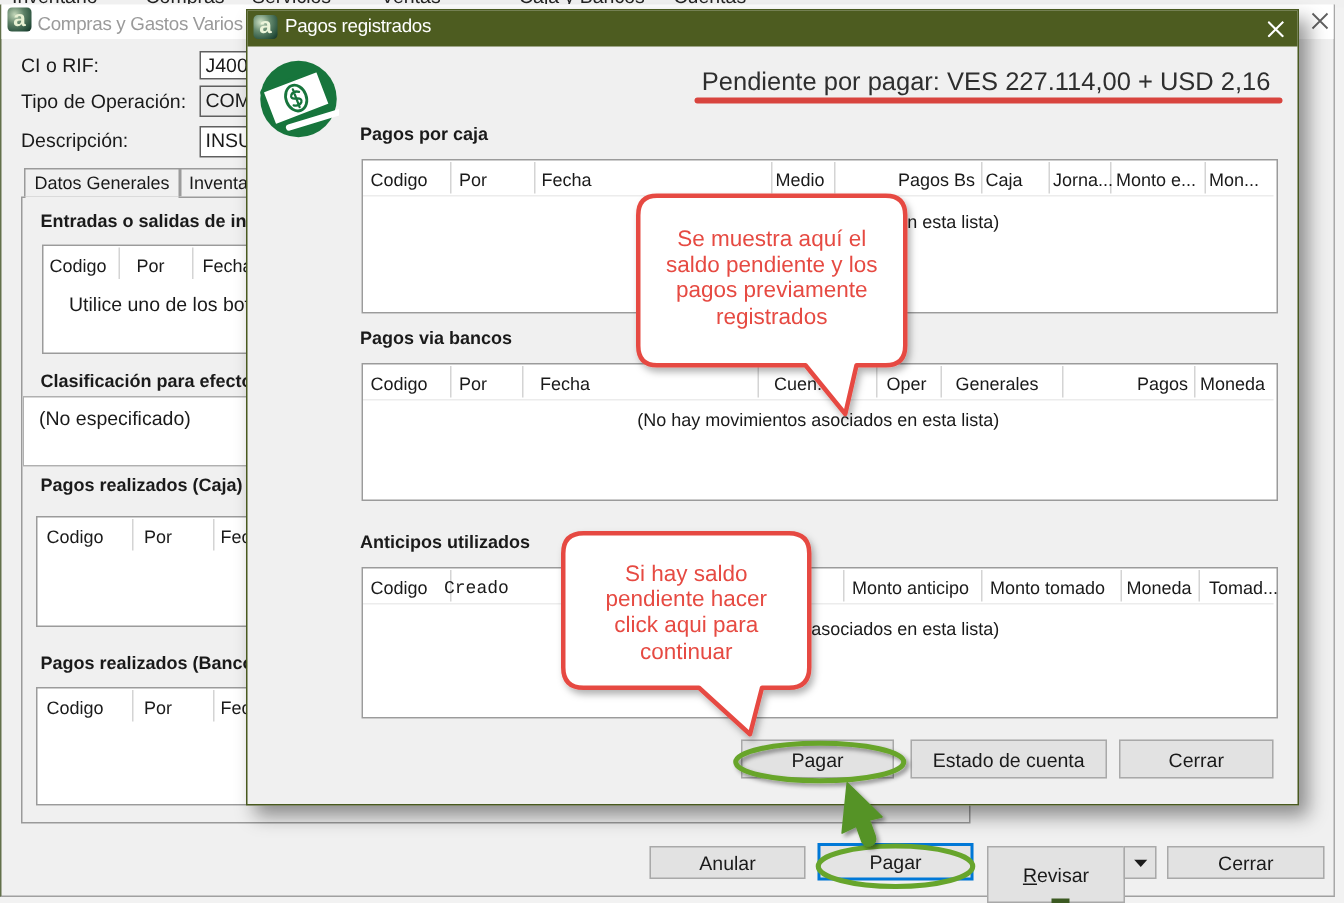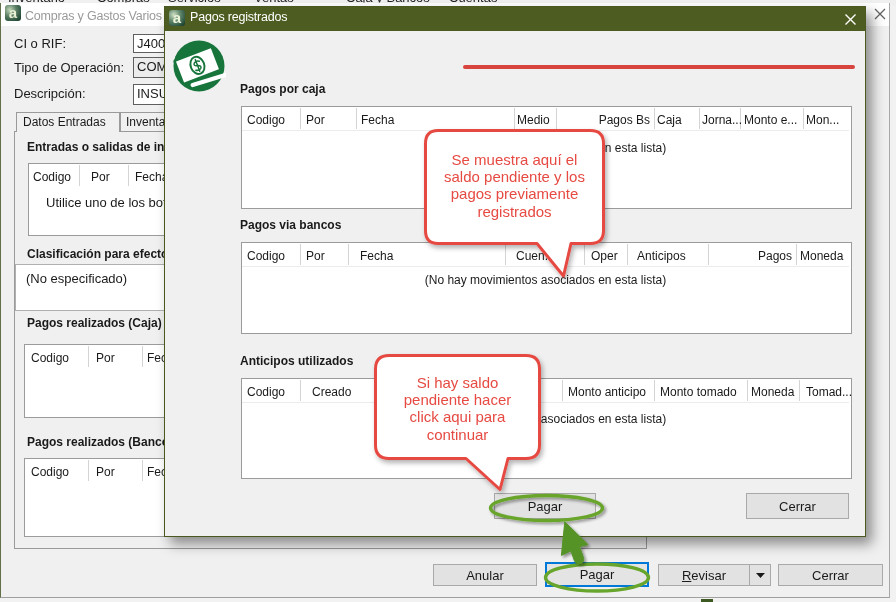--- a/index.html
+++ b/index.html
@@ -44,21 +44,21 @@
   <div class="lbl" style="left:14px;top:60px;">Tipo de Operación:</div>
   <div class="inp" style="left:133px;top:57px;width:62px;height:21px;background:#ececec;">COMPF</div>
   <div class="lbl" style="left:14px;top:86px;">Descripción:</div>
   <div class="inp" style="left:133px;top:84px;width:62px;height:21px;">INSUM</div>
 
   <div class="abs" style="left:120px;top:112px;width:80px;height:19px;background:#f0f0f0;
        border:1px solid #9a9a9a;border-bottom:none;box-sizing:border-box;"></div>
   <div class="t12" style="left:126px;top:115px;">Inventario y Servicios</div>
   <div class="abs" style="left:16px;top:112px;width:104px;height:20px;background:#f0f0f0;
        border:1px solid #9a9a9a;border-bottom:none;box-sizing:border-box;"></div>
-  <div class="t12" style="left:23px;top:115px;">Datos Entradas</div>
+  <div class="t12" style="left:23px;top:115px;">Datos Generales</div>
 
   <div class="abs" style="left:14px;top:131px;width:633px;height:418px;background:#f0f0f0;
        border:1px solid #9a9a9a;box-sizing:border-box;"></div>
   <div class="abs" style="left:17px;top:131px;width:102px;height:2px;background:#f0f0f0;"></div>
 
   <div class="b12" style="left:27px;top:140px;">Entradas o salidas de inventario</div>
   <div class="tbl" style="left:28px;top:163px;width:590px;height:71px;"></div>
   <div class="hsep" style="left:79px;top:165px;height:21px;"></div>
   <div class="hsep" style="left:128px;top:165px;height:21px;"></div>
   <div class="t12" style="left:33px;top:170px;">Codigo</div>
@@ -83,21 +83,21 @@
   <div class="hsep" style="left:88px;top:460px;height:21px;"></div>
   <div class="hsep" style="left:142px;top:460px;height:21px;"></div>
   <div class="t12" style="left:31px;top:465px;">Codigo</div>
   <div class="t12" style="left:96px;top:465px;">Por</div>
   <div class="t12" style="left:147px;top:465px;">Fecha</div>
 
   <div class="btn" style="left:433px;top:564px;width:104px;height:22px;">Anular</div>
   <div class="abs" style="left:545px;top:562px;width:104px;height:25px;background:#e4e4e4;
        border:2px solid #0078d7;box-sizing:border-box;display:flex;align-items:center;justify-content:center;
        font-size:13px;color:#1a1a1a;">Pagar</div>
-  <div class="btn" style="left:658px;top:564px;width:92px;height:22px;">
+  <div class="btn" style="left:658px;top:564px;width:92px;height:38px;">
       <span><u>R</u>evisar</span>
     </div>
   <div class="btn" style="left:749px;top:564px;width:22px;height:22px;">
     <svg width="9" height="5">
         <path d="M0 0 L9 0 L4.5 5 Z" fill="#1a1a1a"></path>
       </svg>
   </div>
   <div class="btn" style="left:778px;top:564px;width:105px;height:22px;">Cerrar</div>
 
   <div class="abs" style="left:701px;top:599px;width:12px;height:3px;background:#3c5a22;"></div>
@@ -122,20 +122,21 @@
   <svg class="abs" style="left:172px;top:39px;" width="54" height="54" viewBox="0 0 54 54">
     <circle cx="27" cy="27" r="25.5" fill="#17753c"></circle>
     <g transform="rotate(-21 27 29)">
       <rect x="13" y="40.5" width="39" height="4.2" rx="2" fill="#ffffff" transform="rotate(4 15 42)"></rect>
       <rect x="6.5" y="13.5" width="40" height="25" rx="1.5" fill="#ffffff" stroke="#17753c" stroke-width="2.6"></rect>
       <ellipse cx="26.5" cy="26" rx="6.8" ry="8.8" fill="none" stroke="#17753c" stroke-width="1.9"></ellipse>
       <path d="M 26.5 19.8 V 32.4 M 29.8 22.8 Q 26.5 20.6 24.3 22.8 Q 22.3 25.2 26.3 26.2 Q 30.5 27.3 28.7 29.9 Q 26.5 32 23.2 29.9" fill="none" stroke="#17753c" stroke-width="1.5" stroke-linecap="round"></path>
     </g>
   </svg>
 
+  <div class="abs" style="right:49px;top:45px;font-size:17px;color:#2e2e2e;white-space:nowrap;">Pendiente por pagar: VES 227.114,00 + USD 2,16</div>
   <div class="abs" style="left:463px;top:65px;width:392px;height:4px;background:#d8443e;border-radius:2px;"></div>
 
   <div class="b12" style="left:240px;top:82px;">Pagos por caja</div>
   <div class="tbl" style="left:241px;top:106px;width:609px;height:101px;"></div>
   <div class="abs" style="left:242px;top:130px;width:607px;height:1px;background:#ececec;"></div>
   <div class="hsep" style="left:300px;top:108px;height:21px;"></div>
   <div class="hsep" style="left:356px;top:108px;height:21px;"></div>
   <div class="hsep" style="left:514px;top:108px;height:21px;"></div>
   <div class="hsep" style="left:556px;top:108px;height:21px;"></div>
   <div class="hsep" style="left:654px;top:108px;height:21px;"></div>
@@ -161,42 +162,43 @@
   <div class="hsep" style="left:505px;top:244px;height:21px;"></div>
   <div class="hsep" style="left:584px;top:244px;height:21px;"></div>
   <div class="hsep" style="left:627px;top:244px;height:21px;"></div>
   <div class="hsep" style="left:708px;top:244px;height:21px;"></div>
   <div class="hsep" style="left:796px;top:244px;height:21px;"></div>
   <div class="t12" style="left:247px;top:249px;">Codigo</div>
   <div class="t12" style="left:306px;top:249px;">Por</div>
   <div class="t12" style="left:360px;top:249px;">Fecha</div>
   <div class="t12" style="left:516px;top:249px;">Cuen...</div>
   <div class="t12" style="left:591px;top:249px;">Oper</div>
-  <div class="t12" style="left:637px;top:249px;">Anticipos</div>
+  <div class="t12" style="left:637px;top:249px;">Generales</div>
   <div class="t12" style="right:104px;top:249px;">Pagos</div>
   <div class="t12" style="left:800px;top:249px;">Moneda</div>
   <div class="t12" style="left:241px;top:273px;width:609px;text-align:center;">(No hay movimientos asociados en esta lista)</div>
 
   <div class="b12" style="left:240px;top:354px;">Anticipos utilizados</div>
   <div class="tbl" style="left:241px;top:378px;width:609px;height:99px;"></div>
   <div class="abs" style="left:242px;top:402px;width:607px;height:1px;background:#ececec;"></div>
   <div class="hsep" style="left:300px;top:380px;height:21px;"></div>
   <div class="hsep" style="left:562px;top:380px;height:21px;"></div>
   <div class="hsep" style="left:654px;top:380px;height:21px;"></div>
   <div class="hsep" style="left:747px;top:380px;height:21px;"></div>
   <div class="hsep" style="left:799px;top:380px;height:21px;"></div>
   <div class="t12" style="left:247px;top:385px;">Codigo</div>
-  <div class="t12" style="left:312px;top:385px;">Creado</div>
+  <div class="t12" style="left:296px;top:385px;font-family:Liberation Mono, monospace;">Creado</div>
   <div class="t12" style="left:568px;top:385px;">Monto anticipo</div>
   <div class="t12" style="left:660px;top:385px;">Monto tomado</div>
   <div class="t12" style="left:751px;top:385px;">Moneda</div>
   <div class="t12" style="left:806px;top:385px;">Tomad...</div>
   <div class="t12" style="left:241px;top:412px;width:609px;text-align:center;">(No hay movimientos asociados en esta lista)</div>
 
   <div class="btn" style="left:494px;top:493px;width:102px;height:26px;">Pagar</div>
+  <div class="btn" style="left:607px;top:493px;width:131px;height:26px;">Estado de cuenta</div>
   <div class="btn" style="left:746px;top:493px;width:103px;height:26px;">Cerrar</div>
 
   <svg class="abs" style="left:0;top:0;z-index:40;" width="896" height="602" viewBox="0 0 896 602">
     <defs>
       <filter id="ds" x="-20%" y="-20%" width="140%" height="140%">
         <feDropShadow dx="2" dy="3" stdDeviation="2.5" flood-color="#000" flood-opacity="0.3"></feDropShadow>
       </filter>
       <filter id="ds2" x="-40%" y="-40%" width="180%" height="180%">
         <feDropShadow dx="2" dy="2" stdDeviation="1.5" flood-color="#000" flood-opacity="0.4"></feDropShadow>
       </filter>

